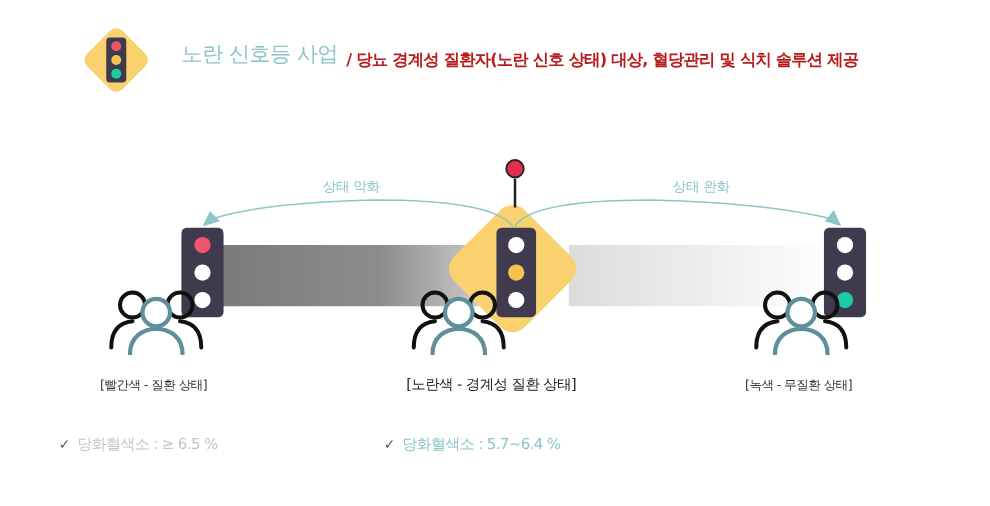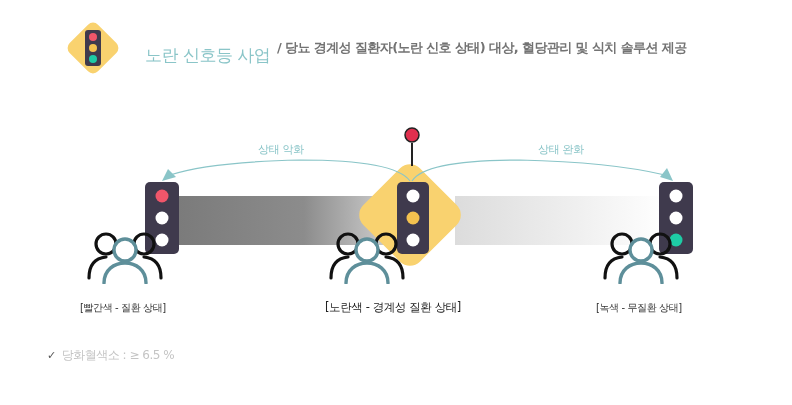--- a/index.html
+++ b/index.html
@@ -3,22 +3,22 @@
 <meta charset="utf-8">
 <style>
   * { box-sizing: border-box; margin: 0; padding: 0; }
   html, body { width: 792px; height: 405px; background: #ffffff; overflow: hidden; }
   body { position: relative; font-family: "DejaVu Sans", "Liberation Sans", sans-serif; }
 
   .abs { position: absolute; }
 
   
   .hdr-diamond { left: 62px; top: 17px; width: 62px; height: 62px; }
-  .hdr-title { left: 145px; top: 44px; font-size: 17px; color: #8ac5c8; letter-spacing: -0.5px; white-space: nowrap; }
-  .hdr-sub { left: 277px; top: 39px; font-size: 13px; color: #737373; font-weight: bold; letter-spacing: -0.6px; white-space: nowrap; }
+  .hdr-title { left: 145px; top: 32px; font-size: 17px; color: #8ac5c8; letter-spacing: -0.5px; white-space: nowrap; }
+  .hdr-sub { left: 277px; top: 39px; font-size: 13px; color: #b91c1c; font-weight: bold; letter-spacing: -0.6px; white-space: nowrap; }
 
   
   .bar-left { left: 172px; top: 196px; width: 220px; height: 49px;
     background: linear-gradient(to right, #7a7a7a 0%, #8c8c8c 60%, #cfcfcf 100%); }
   .bar-right { left: 455px; top: 196px; width: 210px; height: 49px;
     background: linear-gradient(to right, #dcdcdc 0%, #f0f0f0 60%, #ffffff 100%); }
 
   .arc-label { font-size: 11px; color: #8ac5c8; white-space: nowrap; letter-spacing: -0.3px; }
 
   .state-label { font-size: 10px; color: #333; white-space: nowrap; letter-spacing: -0.4px; }
@@ -120,15 +120,16 @@
 </svg>
 
 <div class="abs state-label" style="left:80px; top:301px;">[빨간색 - 질환 상태]</div>
 <div class="abs state-label bold" style="left:325px; top:300px;">[노란색 - 경계성 질환 상태]</div>
 <div class="abs state-label" style="left:596px; top:301px;">[녹색 - 무질환 상태]</div>
 
 <div class="abs" style="left:47px; top:343px;">
   <div class="crit gray"><span class="chk">✓</span><span>당화혈색소 : ≥ 6.5 %</span></div>
 </div>
 <div class="abs" style="left:307px; top:343px;">
+  <div class="crit teal"><span class="chk">✓</span><span>당화혈색소 : 5.7~6.4 %</span></div>
 </div>
 <div class="abs" style="left:582px; top:343px;">
 </div>
 
 </body></html>

